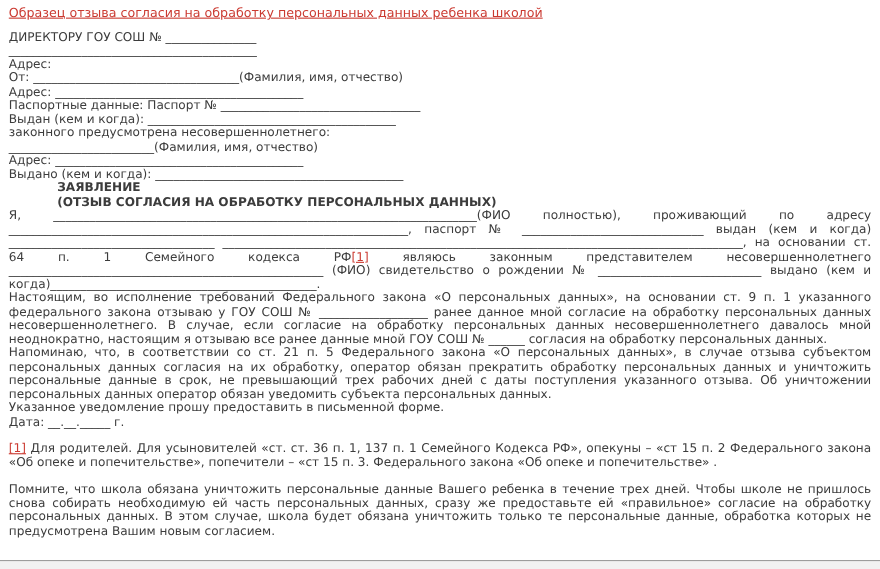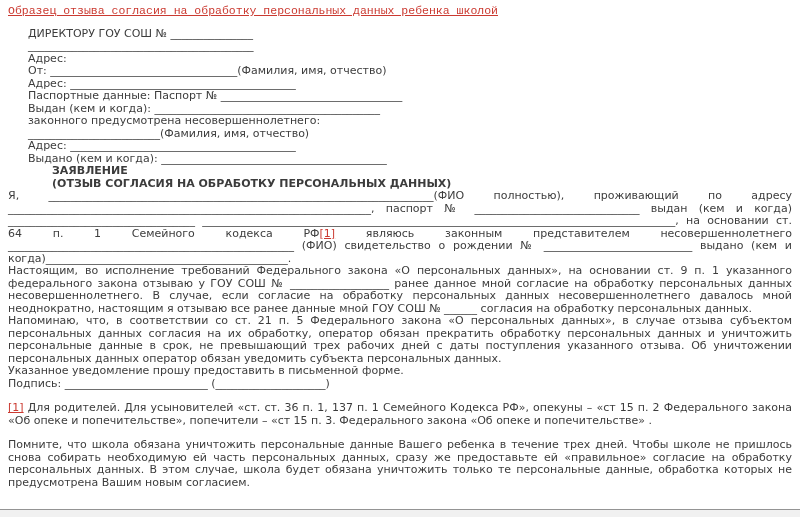--- a/index.html
+++ b/index.html
@@ -20,25 +20,23 @@
     padding: 5px 8px 0 8px;
     width: 784px;
   }
   .doc-title {
     display: inline-block;
     color: #cb3a31;
     text-decoration: underline;
     cursor: pointer;
     margin-bottom: 10px;
     font-size: 11.5px;
-    font-family: Liberation Mono, monospace;
   }
   .header-block div {
     white-space: nowrap;
-    margin-left: 20px;
   }
   .heading {
     font-weight: bold;
     margin-left: 44px;
   }
   p.just {
     margin: 0;
     text-align: justify;
   }
   .line {
@@ -88,21 +86,21 @@
   <div class="heading">ЗАЯВЛЕНИЕ</div>
   <div class="heading">(ОТЗЫВ СОГЛАСИЯ НА ОБРАБОТКУ ПЕРСОНАЛЬНЫХ ДАННЫХ)</div>
 
   <p class="just"><span>Я, ______________________________________________________________________(ФИО полностью), проживающий по адресу __________________________________________________________________, паспорт № ______________________________ выдан (кем и когда) __________________________________ ______________________________________________________________________________________, на основании ст. 64 п. 1 Семейного кодекса РФ</span><a class="ref">[1]</a><span> являюсь законным представителем несовершеннолетнего ____________________________________________________ (ФИО) свидетельство о рождении № ___________________________ выдано (кем и когда)____________________________________________.</span></p>
 
   <p class="just">Настоящим, во исполнение требований Федерального закона «О персональных данных», на основании ст. 9 п. 1 указанного федерального закона отзываю у ГОУ СОШ № __________________ ранее данное мной согласие на обработку персональных данных несовершеннолетнего. В случае, если согласие на обработку персональных данных несовершеннолетнего давалось мной неоднократно, настоящим я отзываю все ранее данные мной ГОУ СОШ № ______ согласия на обработку персональных данных.</p>
 
   <p class="just"><span>Напоминаю, что, в соответствии со ст. 21 п. 5 Федерального закона «О персональных данных», в случае отзыва субъектом персональных данных согласия на их обработку, оператор обязан прекратить обработку персональных данных и </span><span class="u">уничтожить персональные данные в срок, не превышающий трех рабочих дней с даты поступления указанного отзыва.</span><span> Об уничтожении персональных данных оператор обязан уведомить субъекта персональных данных.</span></p>
 
   <div class="line">Указанное уведомление прошу предоставить в письменной форме.</div>
-  <div class="line">Подпись: __________________________ (____________________)</div>
+  <div class="line">Дата: __.__._____ г.</div>
 
   <div class="spacer"></div>
 
   <p class="just"><a class="ref">[1]</a><span> Для родителей. Для усыновителей «ст. ст. 36 п. 1, 137 п. 1 Семейного Кодекса РФ», опекуны – «ст 15 п. 2 Федерального закона «Об опеке и попечительстве», попечители – «ст 15 п. 3. Федерального закона «Об опеке и попечительстве» .</span></p>
 
   <div class="spacer"></div>
 
   <p class="just">Помните, что школа обязана уничтожить персональные данные Вашего ребенка в течение трех дней. Чтобы школе не пришлось снова собирать необходимую ей часть персональных данных, сразу же предоставьте ей «правильное» согласие на обработку персональных данных. В этом случае, школа будет обязана уничтожить только те персональные данные, обработка которых не предусмотрена Вашим новым согласием.</p>
 
 </div>

